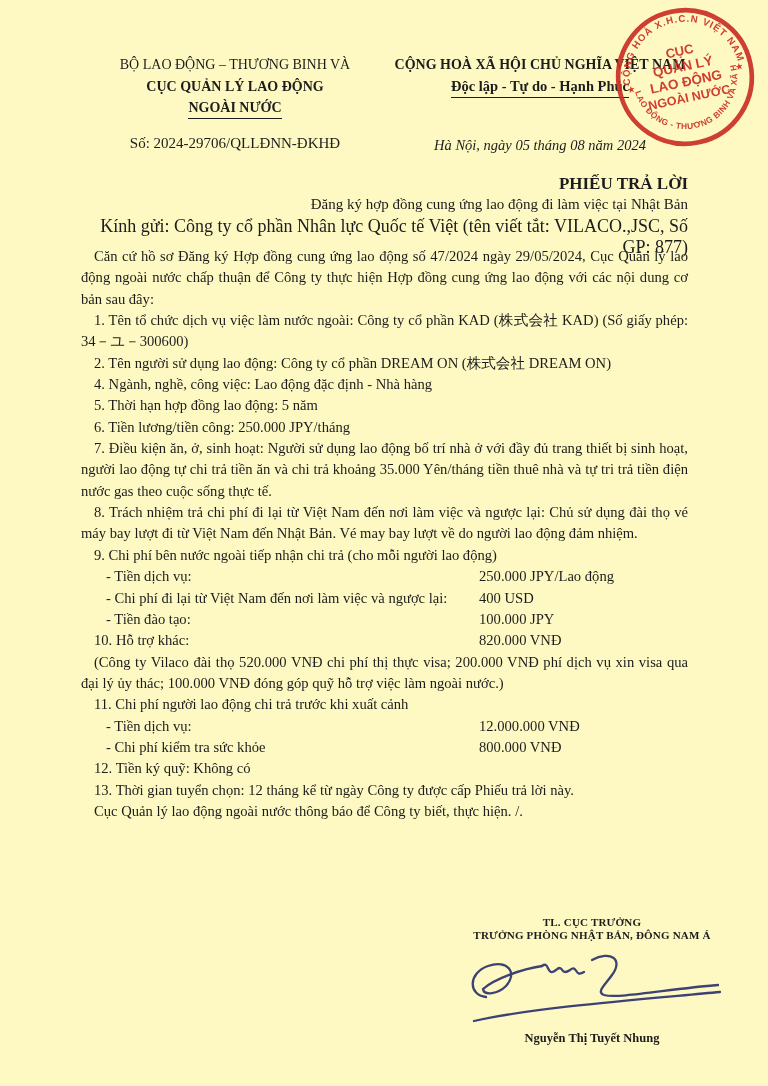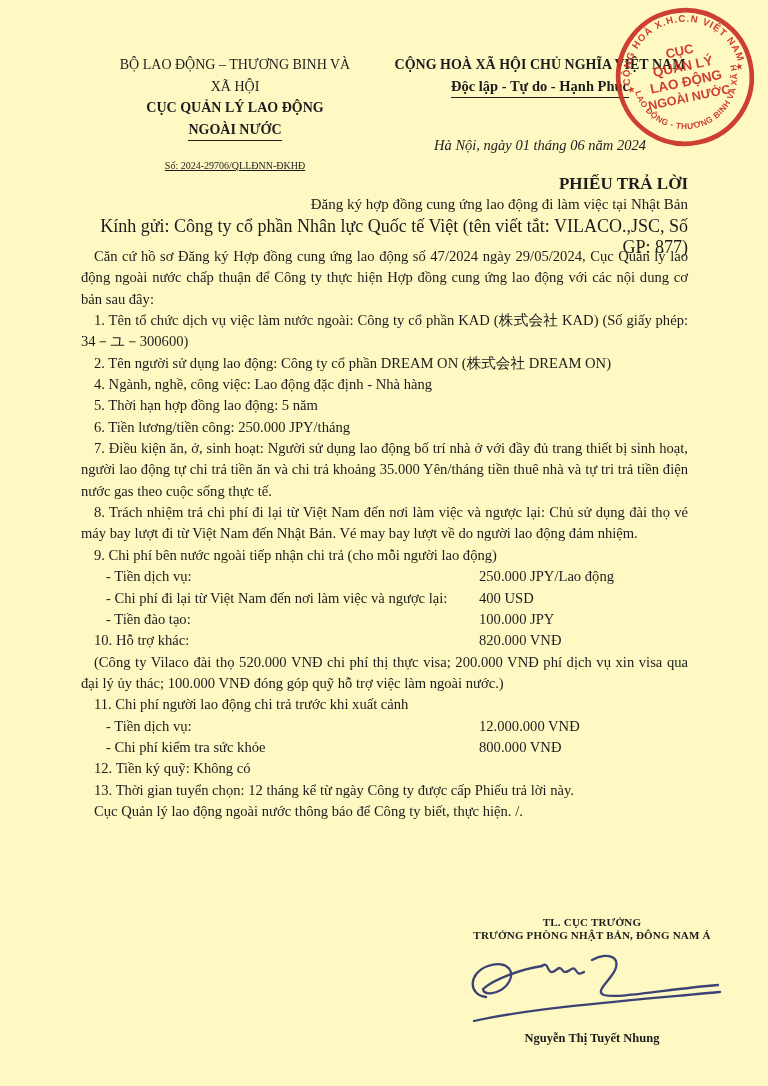--- a/index.html
+++ b/index.html
@@ -8,21 +8,21 @@
     position:relative; width:768px; height:1086px; margin:0 auto;
     background:#fef9c3; color:#1c1c1c; overflow:hidden;
     font-family:"Liberation Serif","DejaVu Serif",serif;
   }
   
   .header { position:absolute; top:54px; left:80px; width:610px; display:flex; }
   .header-left  { width:310px; text-align:center; font-size:14px; line-height:21.5px; }
   .header-right { width:300px; text-align:center; font-size:14px; line-height:21.5px; }
   .bold { font-weight:bold; }
   .u    { display:inline-block; border-bottom:1.4px solid #1c1c1c; padding-bottom:1px; line-height:19px; }
-  .doc-number { margin-top:14px; font-size:10px;text-decoration:underline; }
+  .doc-number { margin-top:14px; font-size:15px; }
   .motto { font-size:14.5px; }
   .date-line { margin-top:37px; font-style:italic; font-size:14.5px; }
   
   .stamp { position:absolute; top:4px; left:610px; width:150px; height:146px;
            transform:rotate(-12deg); opacity:.93; pointer-events:none; }
   .stamp text { font-family:"Liberation Sans","DejaVu Sans",sans-serif; }
   
   .title-block { position:absolute; top:173px; left:81px; width:607px; text-align:right; }
   .doc-title    { font-size:17px;  font-weight:bold; line-height:21px; }
   .doc-subtitle { font-size:15px;  font-weight:normal; line-height:21.5px; }
@@ -43,29 +43,28 @@
   .sig-name { font-size:12.5px; font-weight:bold; margin-top:2px; }
 </style>
 </head>
 <body>
 
 <div class="page">
 
   <div class="header">
     <div class="header-left">
       <div>BỘ LAO ĐỘNG – THƯƠNG BINH VÀ</div>
-      <div>XÃ HỘI</div>
       <div class="bold">CỤC QUẢN LÝ LAO ĐỘNG</div>
       <div class="bold"><span class="u">NGOÀI NƯỚC</span></div>
       <div class="doc-number">Số: 2024-29706/QLLĐNN-ĐKHĐ</div>
     </div>
     <div class="header-right">
       <div class="bold">CỘNG HOÀ XÃ HỘI CHỦ NGHĨA VIỆT NAM</div>
       <div class="bold motto"><span class="u">Độc lập - Tự do - Hạnh Phúc</span></div>
-      <div class="date-line">Hà Nội, ngày 01 tháng 06 năm 2024</div>
+      <div class="date-line">Hà Nội, ngày 05 tháng 08 năm 2024</div>
     </div>
   </div>
 
   <svg class="stamp" viewBox="0 0 140 140">
     <circle cx="70" cy="70" r="64" fill="none" stroke="#cc3126" stroke-width="4.5"></circle>
     <defs>
       <path id="arcTop" d="M 17,70 A 53,53 0 0 1 123,70"></path>
       <path id="arcBottom" d="M 20,70 A 50,50 0 0 0 120,70"></path>
     </defs>
     <text font-size="9.3" font-weight="bold" fill="#cc3126" letter-spacing="1">

